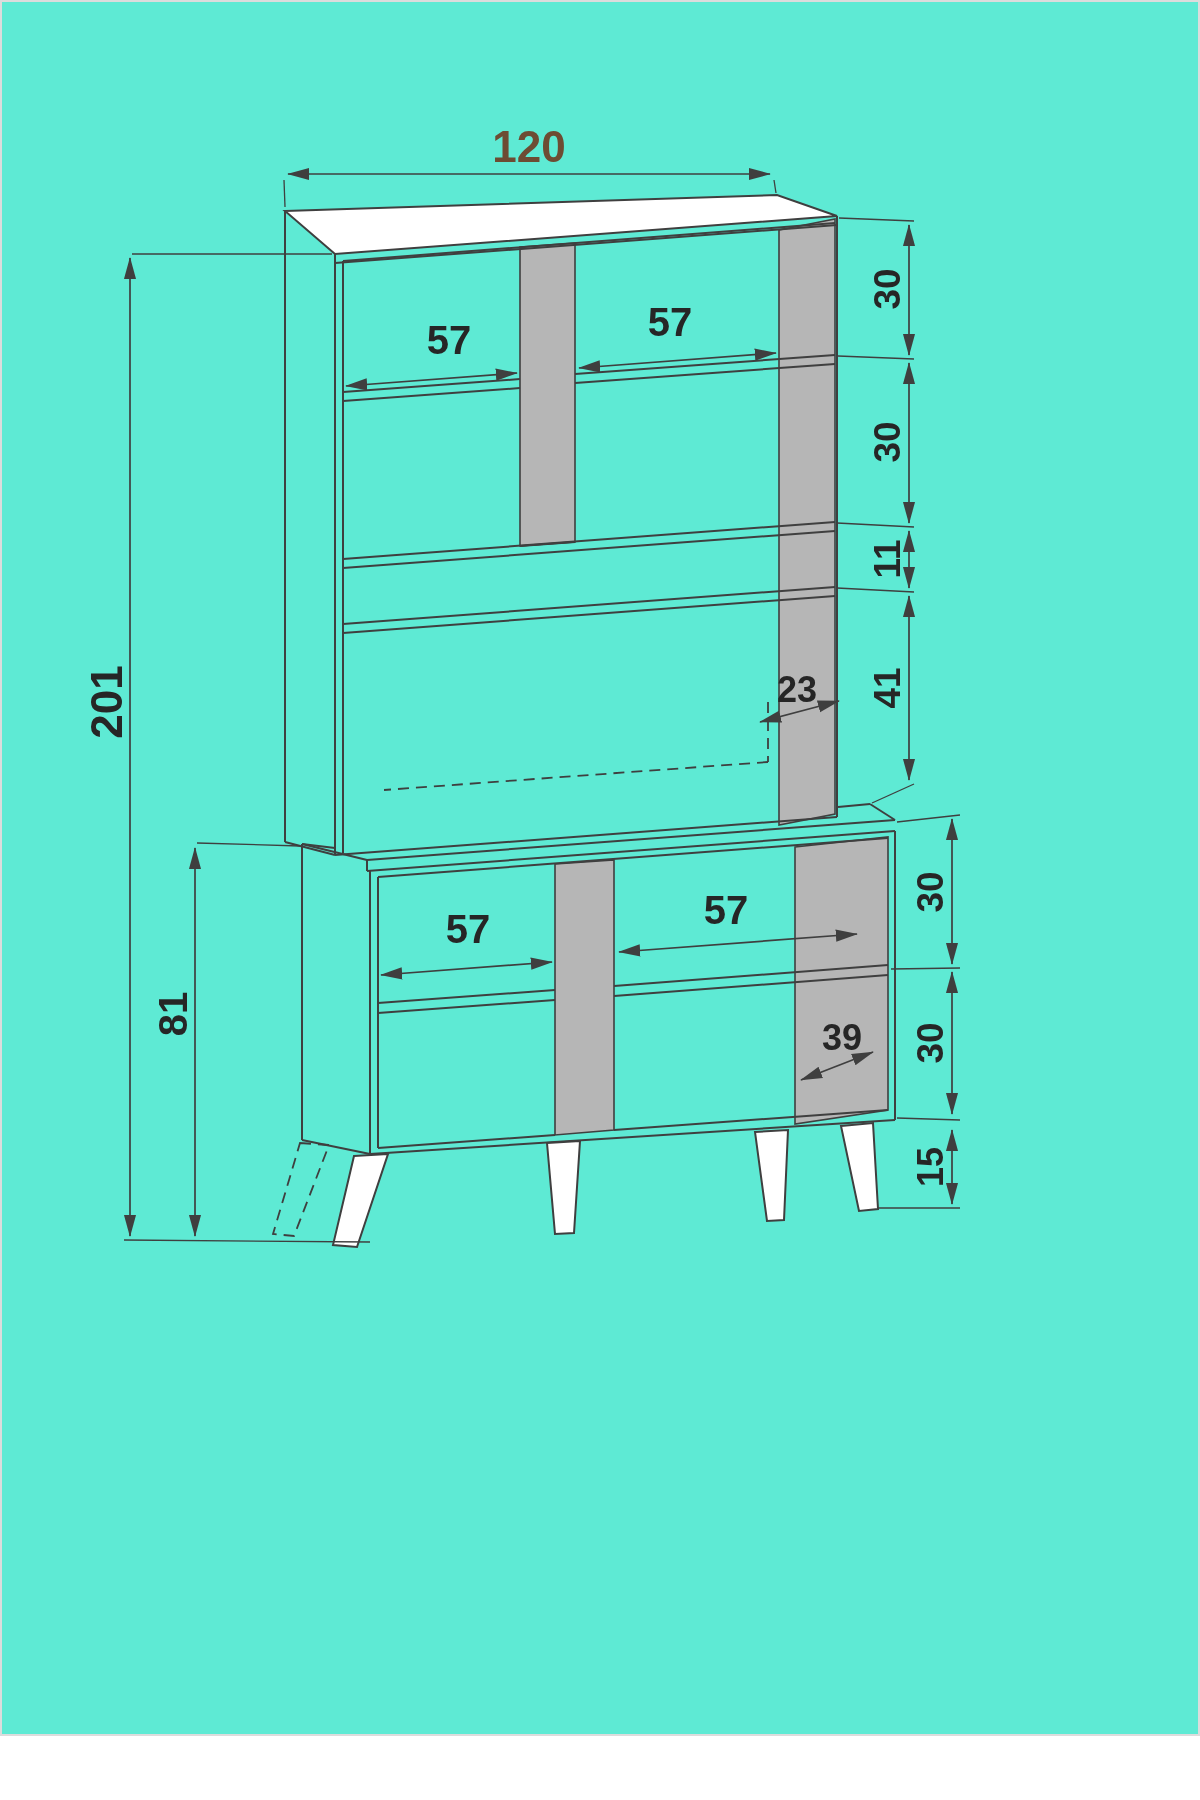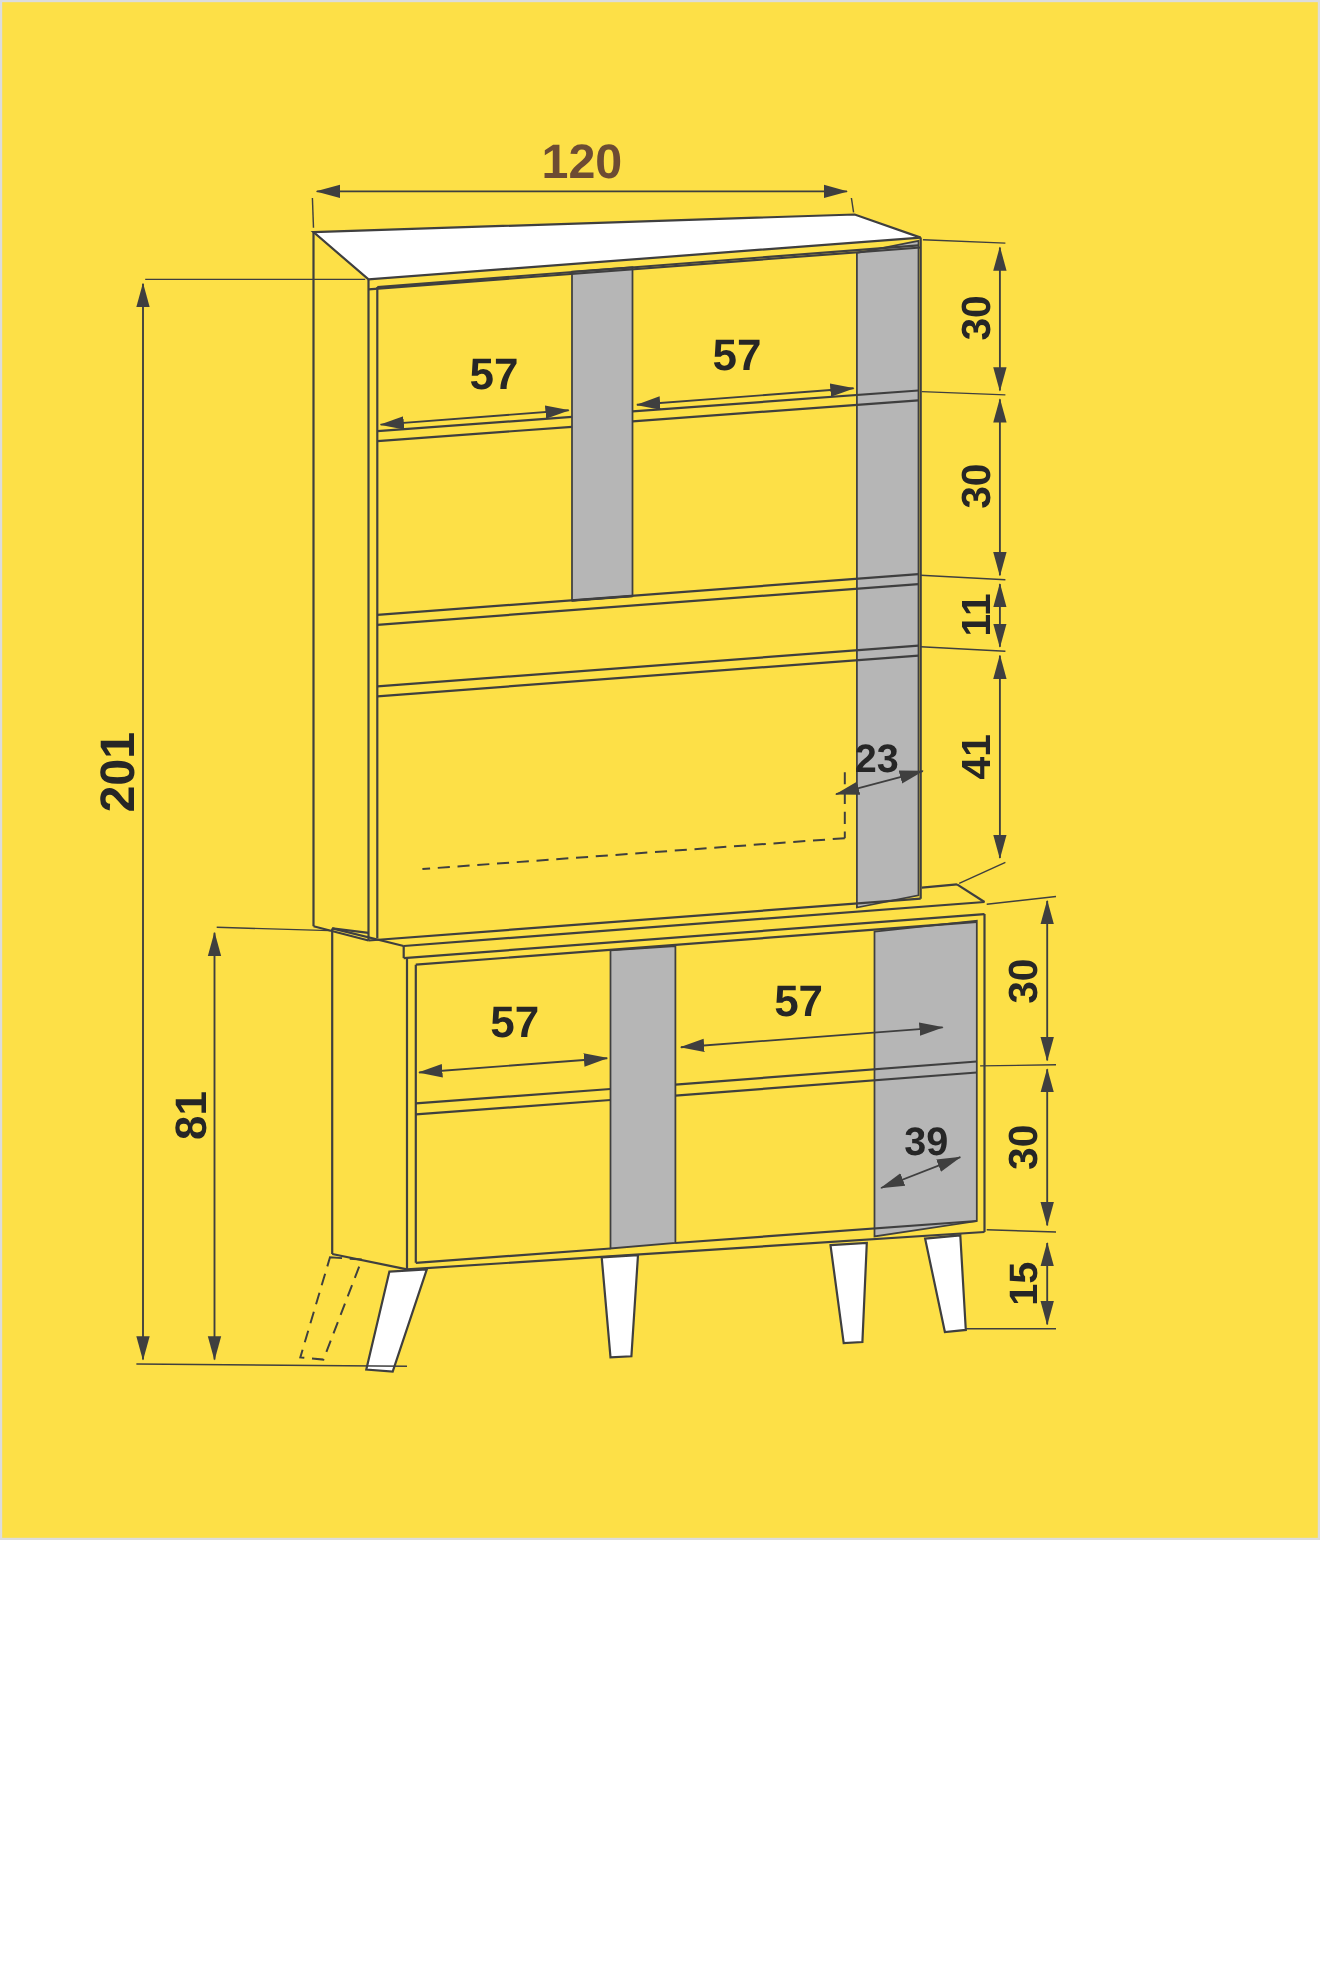--- a/index.html
+++ b/index.html
@@ -1,19 +1,19 @@
 <!DOCTYPE html>
 <html><head>
 <meta charset="utf-8">
 <style>
   html,body{margin:0;padding:0;background:#ffffff;}
   .canvas{
     position:relative;
-    width:1200px;height:1400px;
-    background:#fde047;
+    width:1200px;height:1736px;
+    background:#5eead4;
     box-sizing:border-box;
     border:2px solid #dcdcdc;
     overflow:hidden;
     font-family:"Liberation Sans",sans-serif;
   }
   svg{position:absolute;left:0;top:0;}
   .dim-label{
     font-family:"Liberation Sans",sans-serif;
     font-weight:700;
   }

